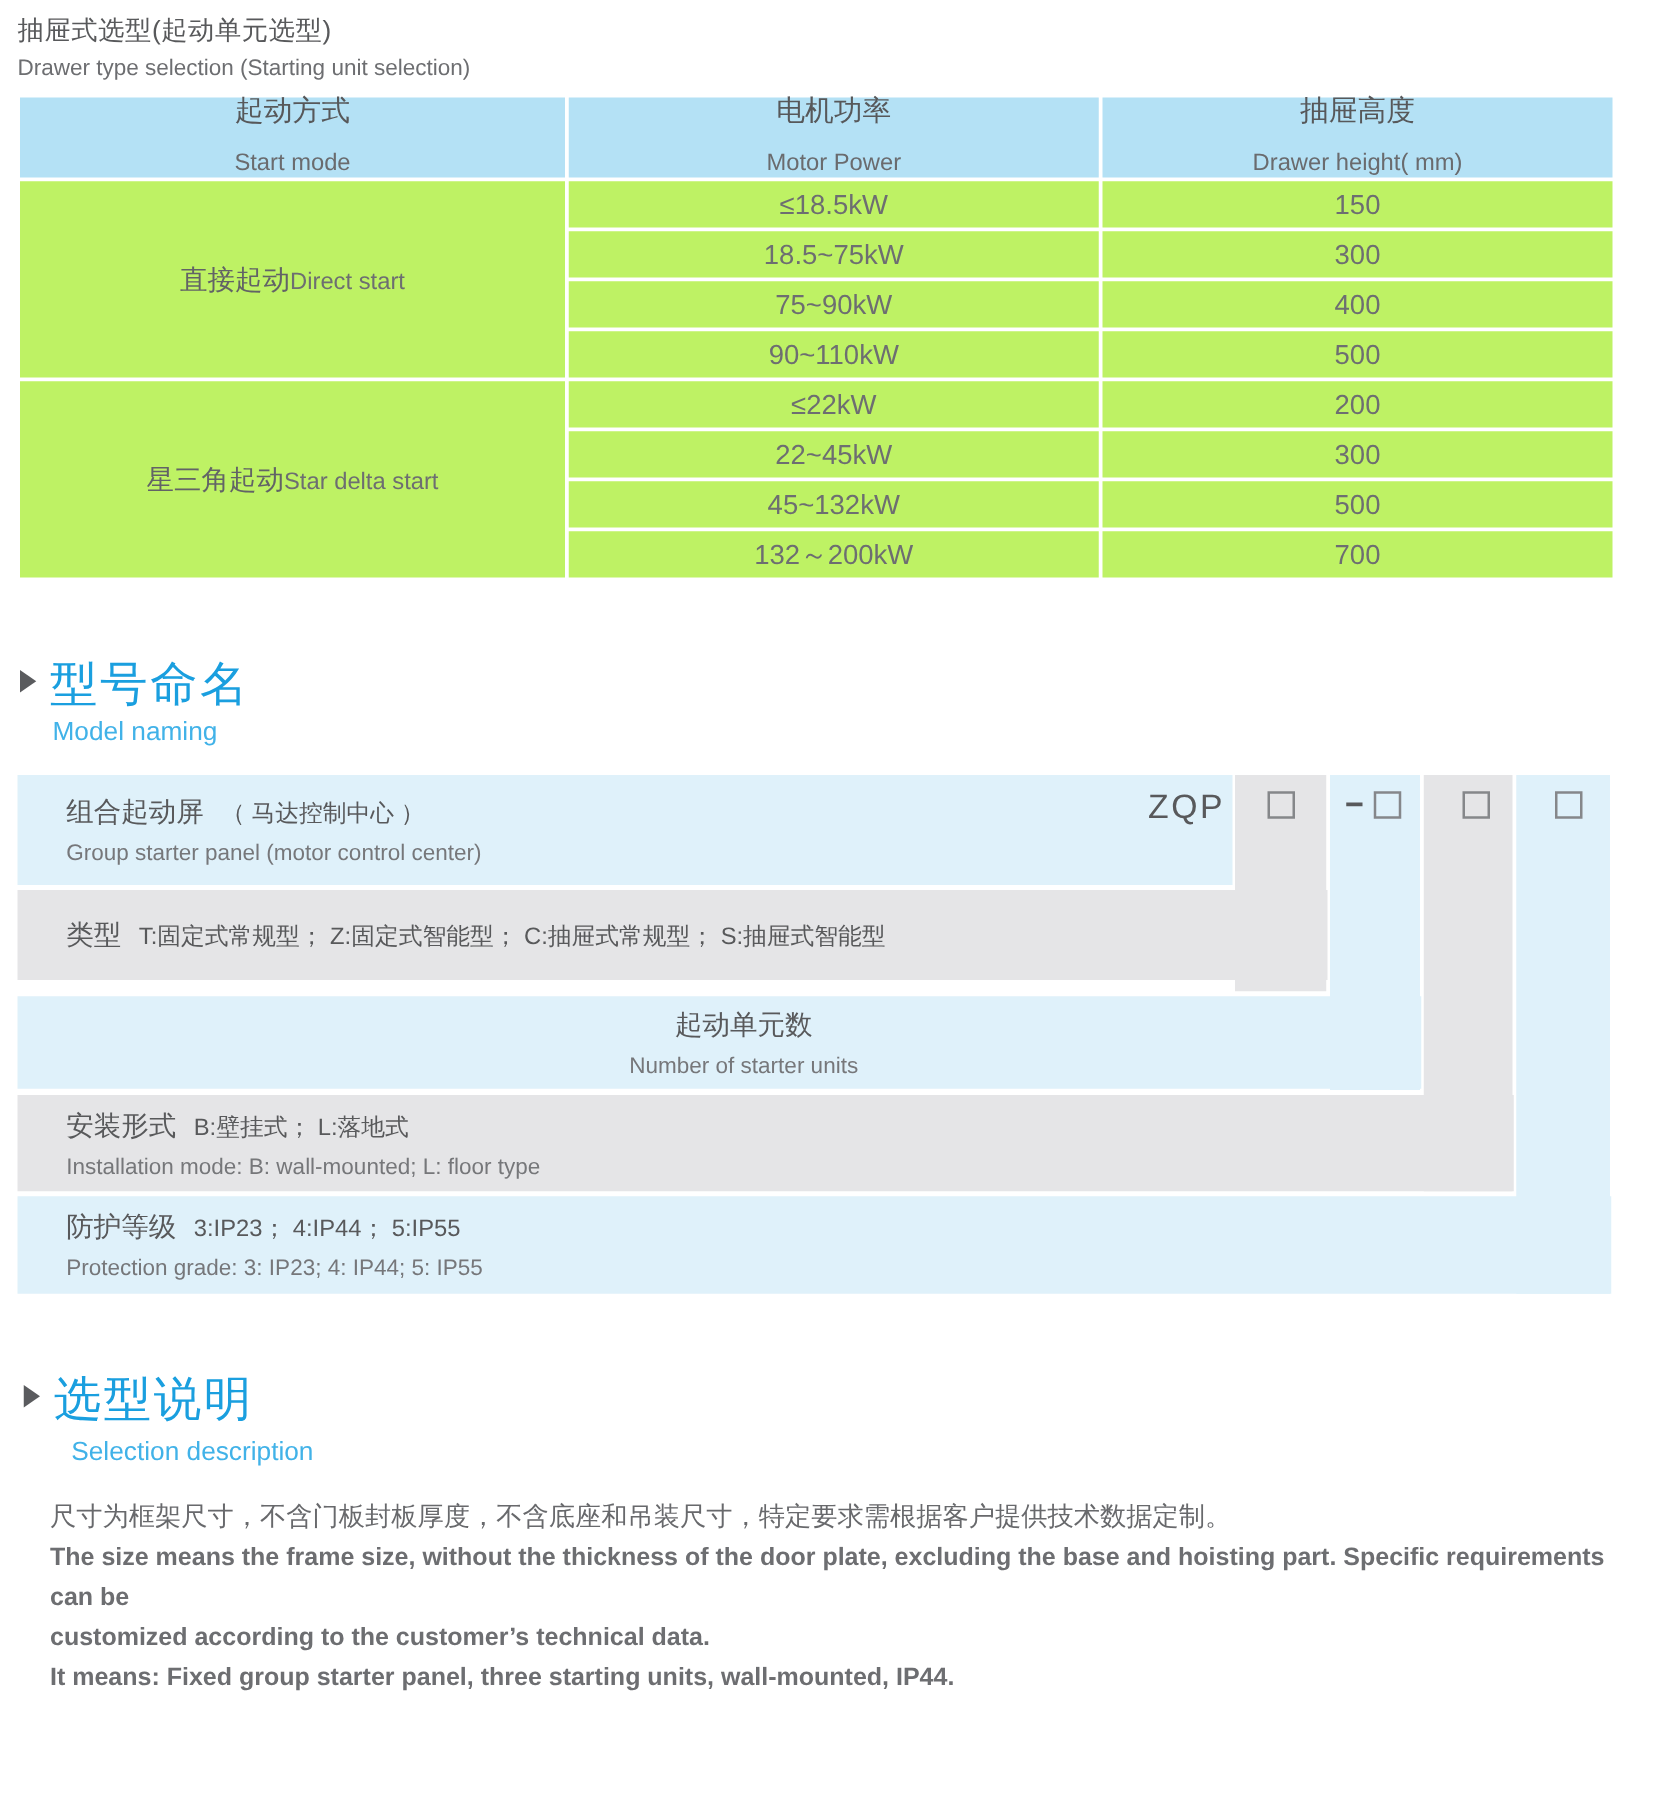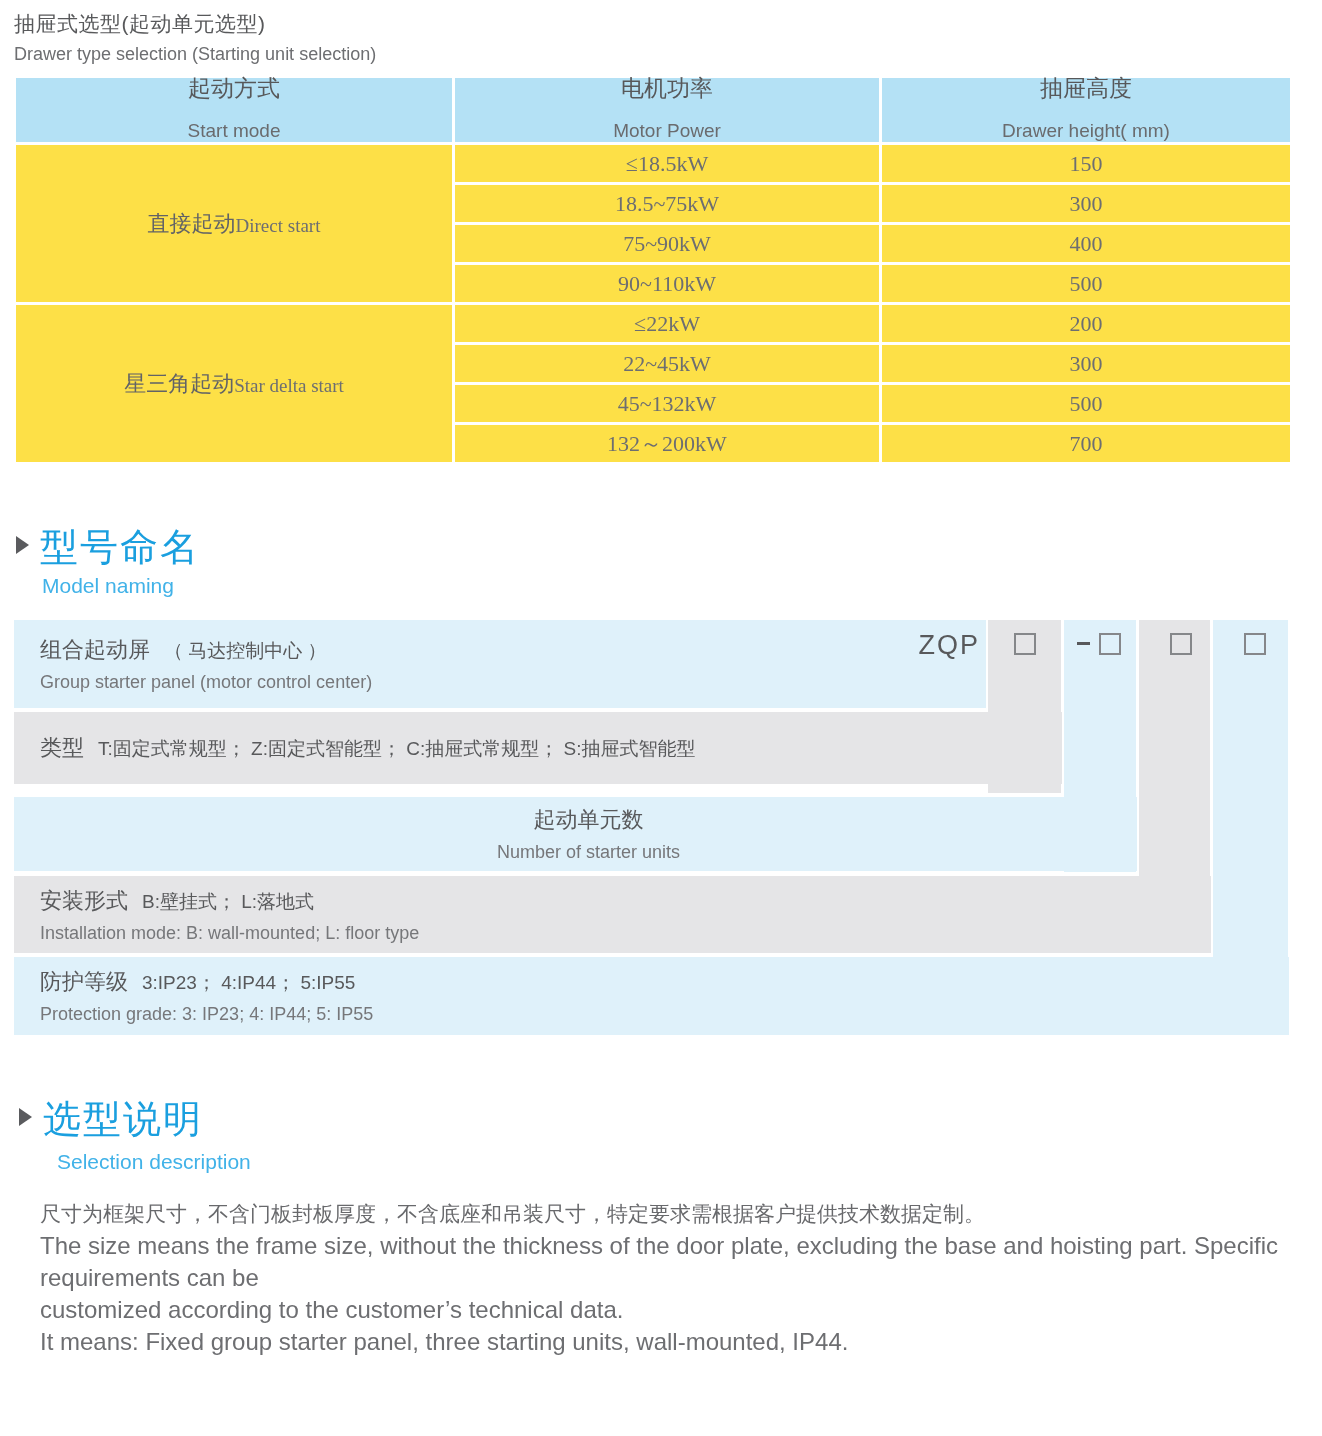--- a/index.html
+++ b/index.html
@@ -20,39 +20,39 @@
     grid-template-rows:64px repeat(8,37px);
     gap:3px;
   }
   .th {
     background:#b4e1f5; display:flex; flex-direction:column;
     align-items:center; justify-content:flex-end; grid-row:1;
   }
   .th-cn { font-size:23px; color:#57585a; }
   .th-en { font-size:19px; color:#6a6b6e; margin-top:16px; }
   .td {
-    background:#fde047; display:flex; align-items:center; justify-content:center;
-    font-size:22px; color:#6d6e71;font-family:Liberation Serif, serif;
+    background:#bef264; display:flex; align-items:center; justify-content:center;
+    font-size:22px; color:#6d6e71;
   }
   .td-mode { flex-direction:row; grid-column:1; }
   .mode-cn { font-size:22px; color:#626366; }
   .mode-en { font-size:19px; color:#6d6e71; margin-top:4px; }
 
   
   .tri { position:absolute; width:0; height:0;
          border-left:13px solid #5a5b5e;
          border-top:9px solid transparent; border-bottom:9px solid transparent; }
   .sec-cn { position:absolute; font-size:38px; color:#1a9fdf; letter-spacing:2px; }
   .sec-en { position:absolute; font-size:21px; color:#41b2e8; }
 
   
   .band, .vcol { position:absolute; }
   .bg-blue { background:#dff1fa; }
   .bg-gray { background:#e5e5e7; }
-  .band { display:flex; flex-direction:column; justify-content:center; padding-left:26px; box-sizing:border-box; }
+  .band { display:flex; flex-direction:column; justify-content:center; padding-left:39px; box-sizing:border-box; }
   .band-cn { font-size:22px; color:#58595b; }
   .band-cn .rest { font-size:19px; margin-left:14px; }
   .band-en { font-size:18px; color:#76777a; margin-top:7px; }
   .vcol1 { left:988px;  top:620px; width:73px; height:173px; }
   .vcol2 { left:1064px; top:620px; width:72px; height:252px; }
   .vcol3 { left:1139px; top:620px; width:71px; height:333px; }
   .vcol4 { left:1213px; top:620px; width:75px; height:415px; }
   .band1 { left:14px; top:620px; width:972px;  height:88px; }
   .band2 { left:14px; top:712px; width:1048px; height:72px; }
   .band3 { left:14px; top:797px; width:1123px; height:74px;text-align:center; }
@@ -62,21 +62,21 @@
          font-size:27px; color:#58595b; letter-spacing:2px; }
   .mbox { position:absolute; width:22px; height:22px; box-sizing:border-box;
           border:2px solid #85878a; top:633px; }
   .box1 { left:1014px; } .box2 { left:1099px; } .box3 { left:1170px; } .box4 { left:1244px; }
   .mdash { position:absolute; left:1077px; top:642px; width:13px; height:3px; background:#58595b; }
 
   
   .desc { position:absolute; left:40px; top:1198px; width:1262px; }
   .desc .ln { line-height:32px; color:#6d6e71; }
   .desc .cn { font-size:21px; color:#68696c; }
-  .desc .en { font-size:24px; }
+  .desc .en { font-size:20px;font-weight:bold; }
 </style>
 </head>
 <body>
 
 <div class="page">
 
   <div class="doc-header">
     <div class="doc-title-cn">抽屉式选型(起动单元选型)</div>
     <div class="doc-title-en">Drawer type selection (Starting unit selection)</div>
   </div>

